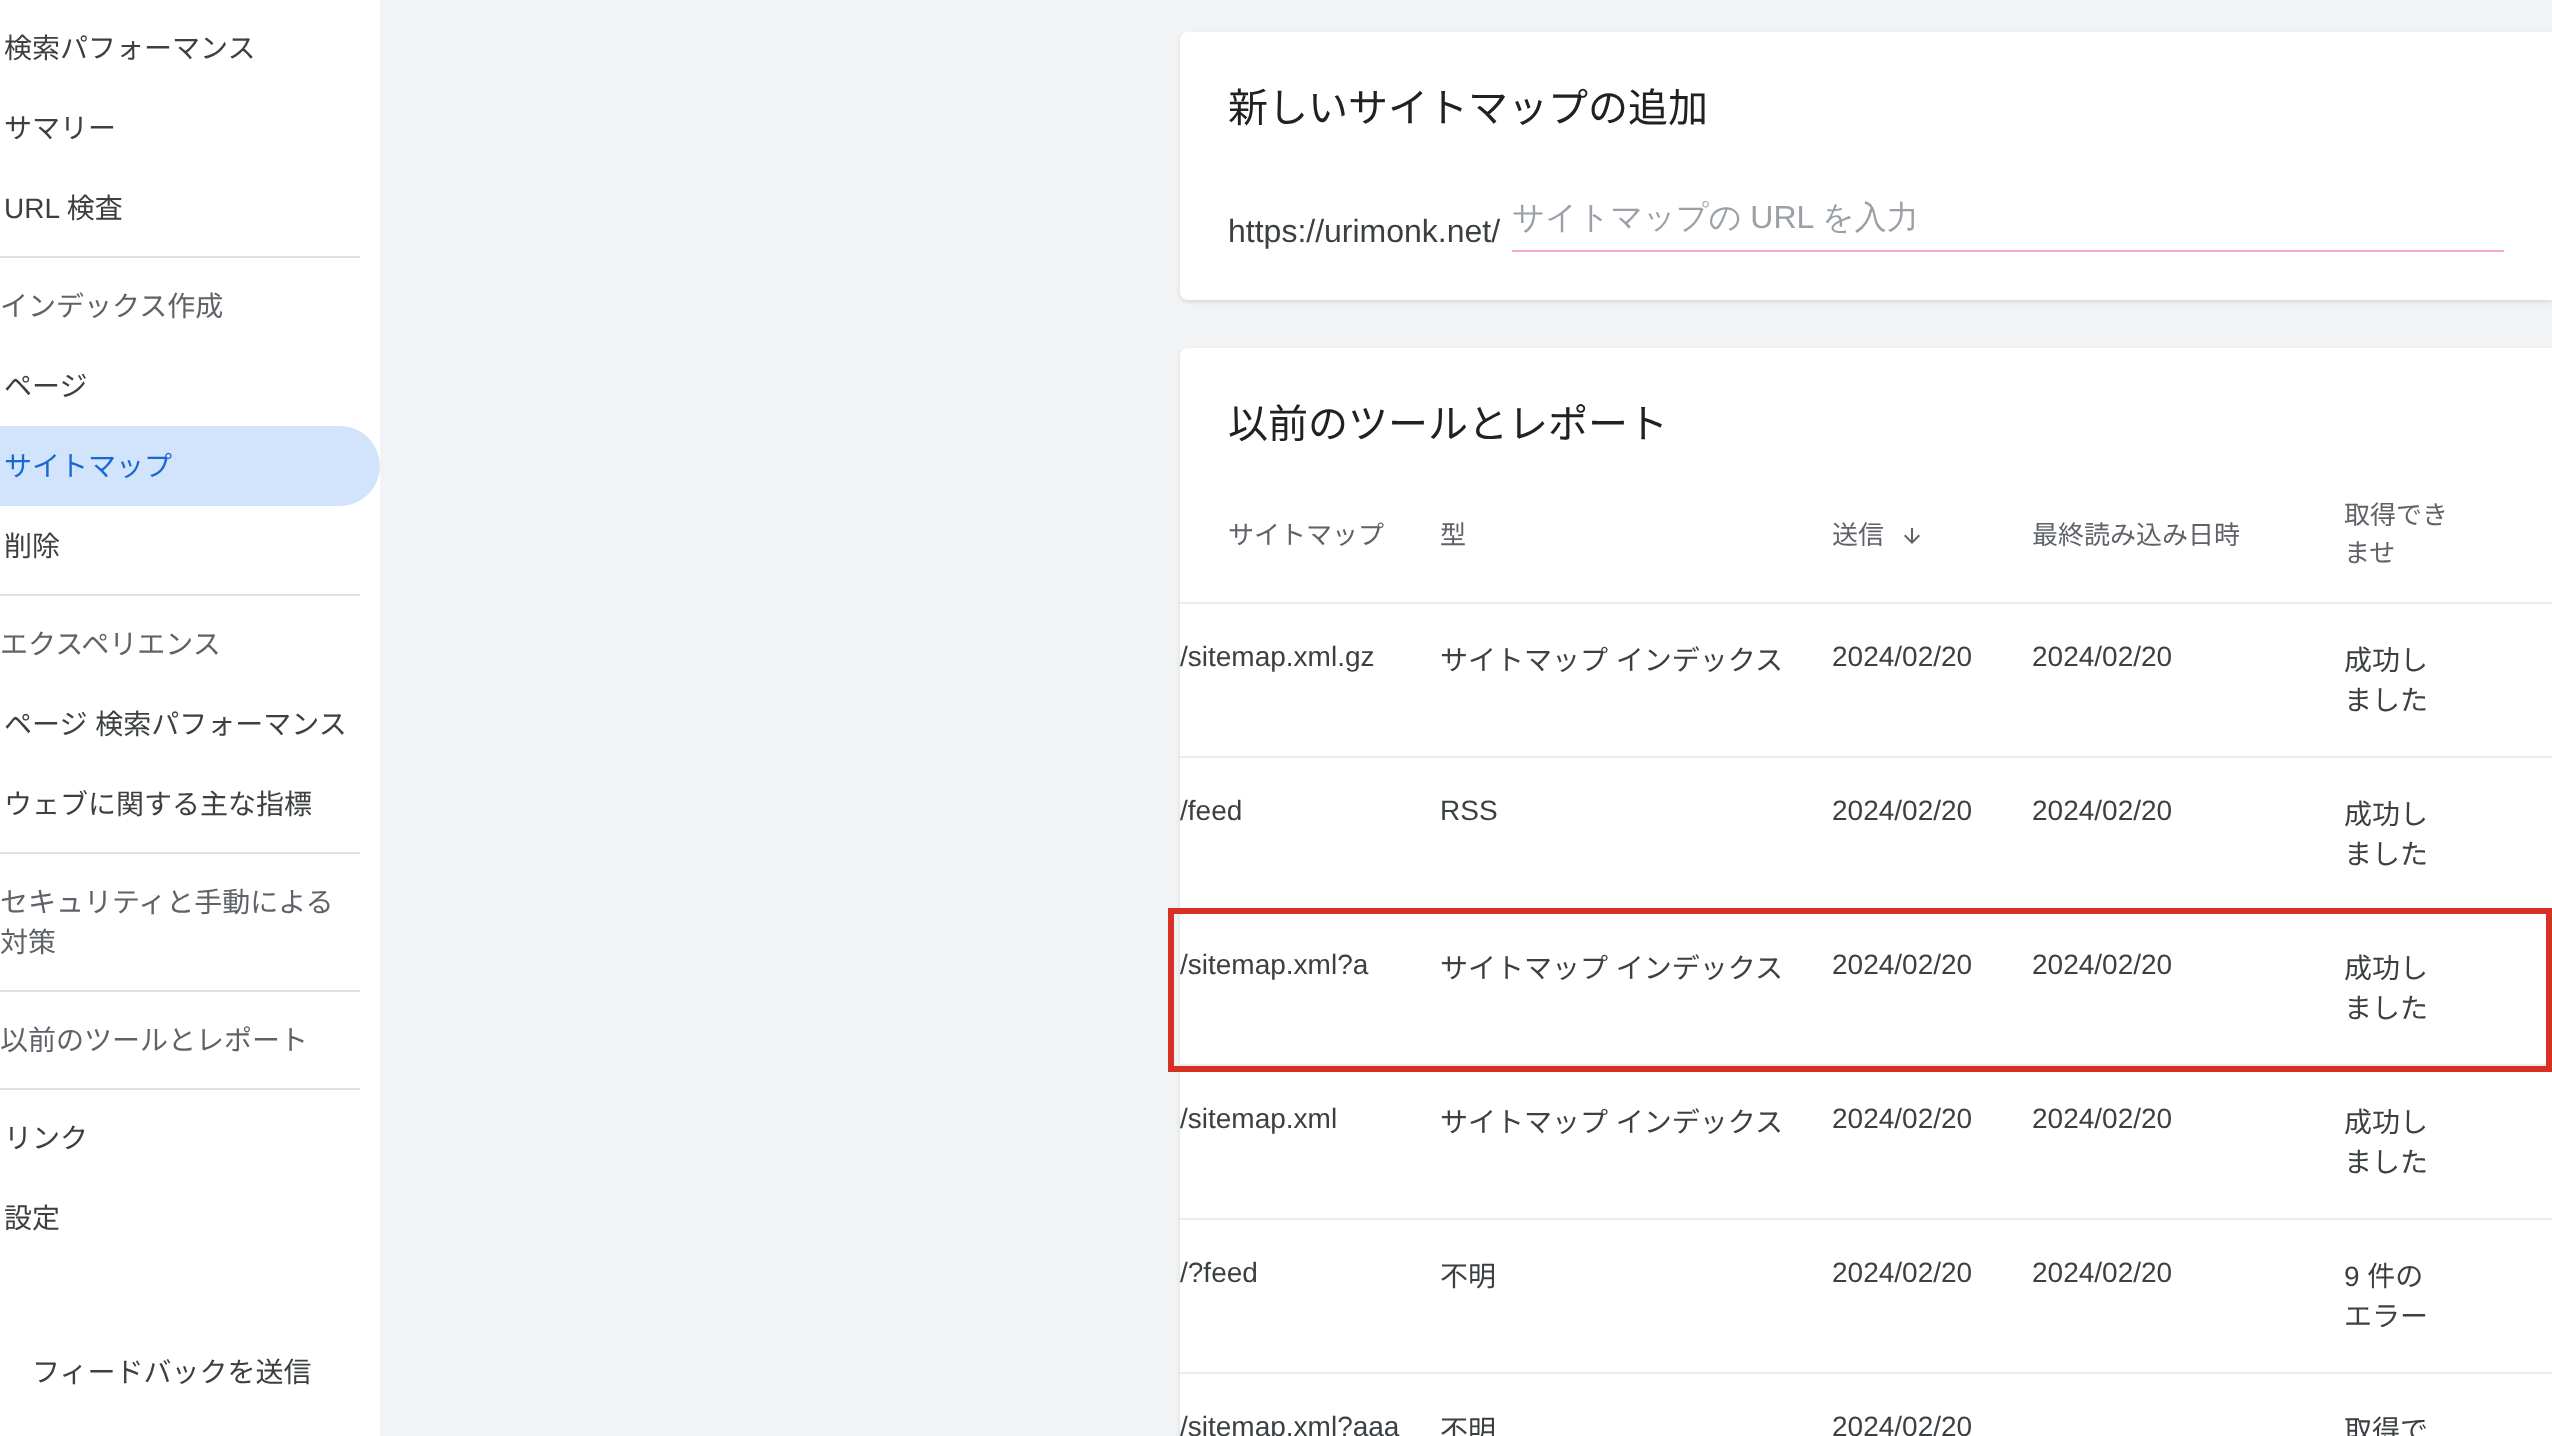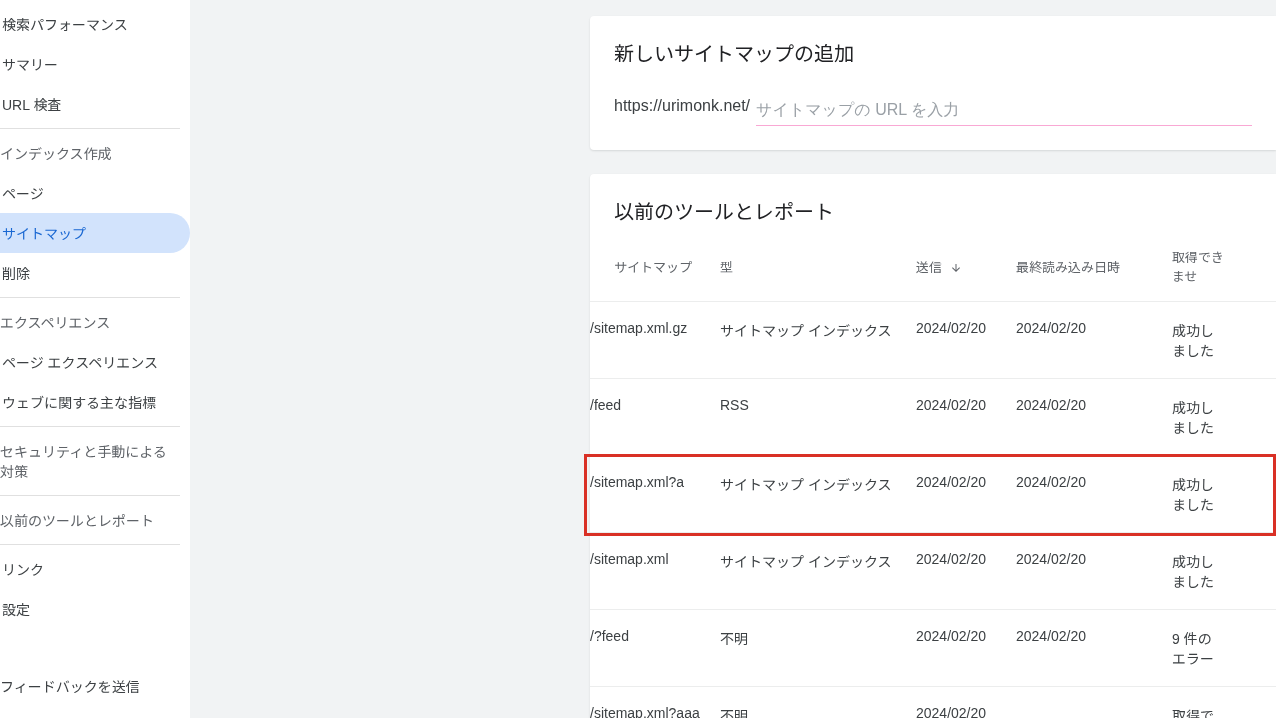--- a/index.html
+++ b/index.html
@@ -6,21 +6,21 @@
   html, body { width: 1276px; height: 718px; overflow: hidden; font-family: Arial, 'Noto Sans JP', 'Hiragino Kaku Gothic ProN', Meiryo, sans-serif; background: #fff; color: #202124; }
   .app { display: flex; width: 100%; height: 100%; position: relative; }
 
   
   .sidebar { width: 190px; flex: 0 0 190px; background: #fff; padding-top: 4px; font-size: 14px; color: #3c4043; position: relative; overflow: visible; }
   .nav-group-title { padding: 10px 11px 10px 0; font-size: 14px; color: #5f6368; }
   .nav-divider { height: 1px; background: #e0e0e0; margin: 4px 0 4px -20px; width: 200px; }
   .nav-item { display: flex; align-items: center; height: 40px; padding: 0 0 0 2px; cursor: pointer; border-radius: 0 20px 20px 0; }
   .nav-item.selected { background: #d2e3fc; color: #1967d2; }
   .nav-item span.label { font-size: 14px; }
-  .feedback-row { position: absolute; bottom: 8px; left: 0; height: 48px; display: flex; align-items: center; font-size: 14px; color: #3c4043; }
+  .feedback-row { position: absolute; bottom: 8px; left: 16px; height: 48px; display: flex; align-items: center; font-size: 14px; color: #3c4043; }
 
   .tooltip {
     position: absolute;
     left: 292px;
     top: -8px;
     background: #3c4043;
     color: #fff;
     font-size: 12px;
     padding: 7px 10px;
     border-radius: 3px;
@@ -29,21 +29,21 @@
 
   
   .main { flex: 1 1 auto; background: #f1f3f4; position: relative; height: 100%; }
   .content-col { position: absolute; left: 400px; top: 0; bottom: 0; right: 0; }
 
   .card { background: #fff; border-radius: 4px 0 0 4px; box-shadow: 0 1px 2px rgba(60,64,67,0.15); }
   .card.add { margin-top: 16px; padding: 22px 24px 24px 24px; }
   .card.list { margin-top: 24px; padding: 0; }
 
   .card-title { font-size: 20px; color: #202124; font-weight: 400; }
-  .url-row { display: flex; align-items: flex-start; margin-top: 30px; gap: 6px; }
+  .url-row { display: flex; align-items: flex-end; margin-top: 30px; gap: 6px; }
   .url-prefix { font-size: 16px; color: #3c4043; }
   .url-input { flex: 1; border: none; border-bottom: 1px solid #f9a8d4; font-size: 16px; padding: 4px 0 6px 0; outline: none; color: #202124; }
   .url-input::placeholder { color: #9aa0a6; }
 
   .list-title-wrap { padding: 22px 24px 10px 24px; }
   table.sitemaps { width: 100%; border-collapse: collapse; table-layout: fixed; font-size: 13px; }
   table.sitemaps col.c-url { width: 130px; }
   table.sitemaps col.c-type { width: 196px; }
   table.sitemaps col.c-sent { width: 100px; }
   table.sitemaps col.c-read { width: 156px; }
@@ -89,21 +89,21 @@
     <div class="nav-item selected">
         <span class="label">サイトマップ</span>
       </div>
     <div class="nav-item">
         <span class="label">削除</span>
       </div>
 
     <div class="nav-divider"></div>
     <div class="nav-group-title">エクスペリエンス</div>
     <div class="nav-item">
-        <span class="label">ページ エクスペリエンス</span>
+        <span class="label">ページ 検索パフォーマンス</span>
       </div>
     <div class="nav-item">
         <span class="label">ウェブに関する主な指標</span>
       </div>
 
     <div class="nav-divider"></div>
     <div class="nav-group-title">セキュリティと手動による対策</div>
 
     <div class="nav-divider"></div>
     <div class="nav-group-title">以前のツールとレポート</div>

